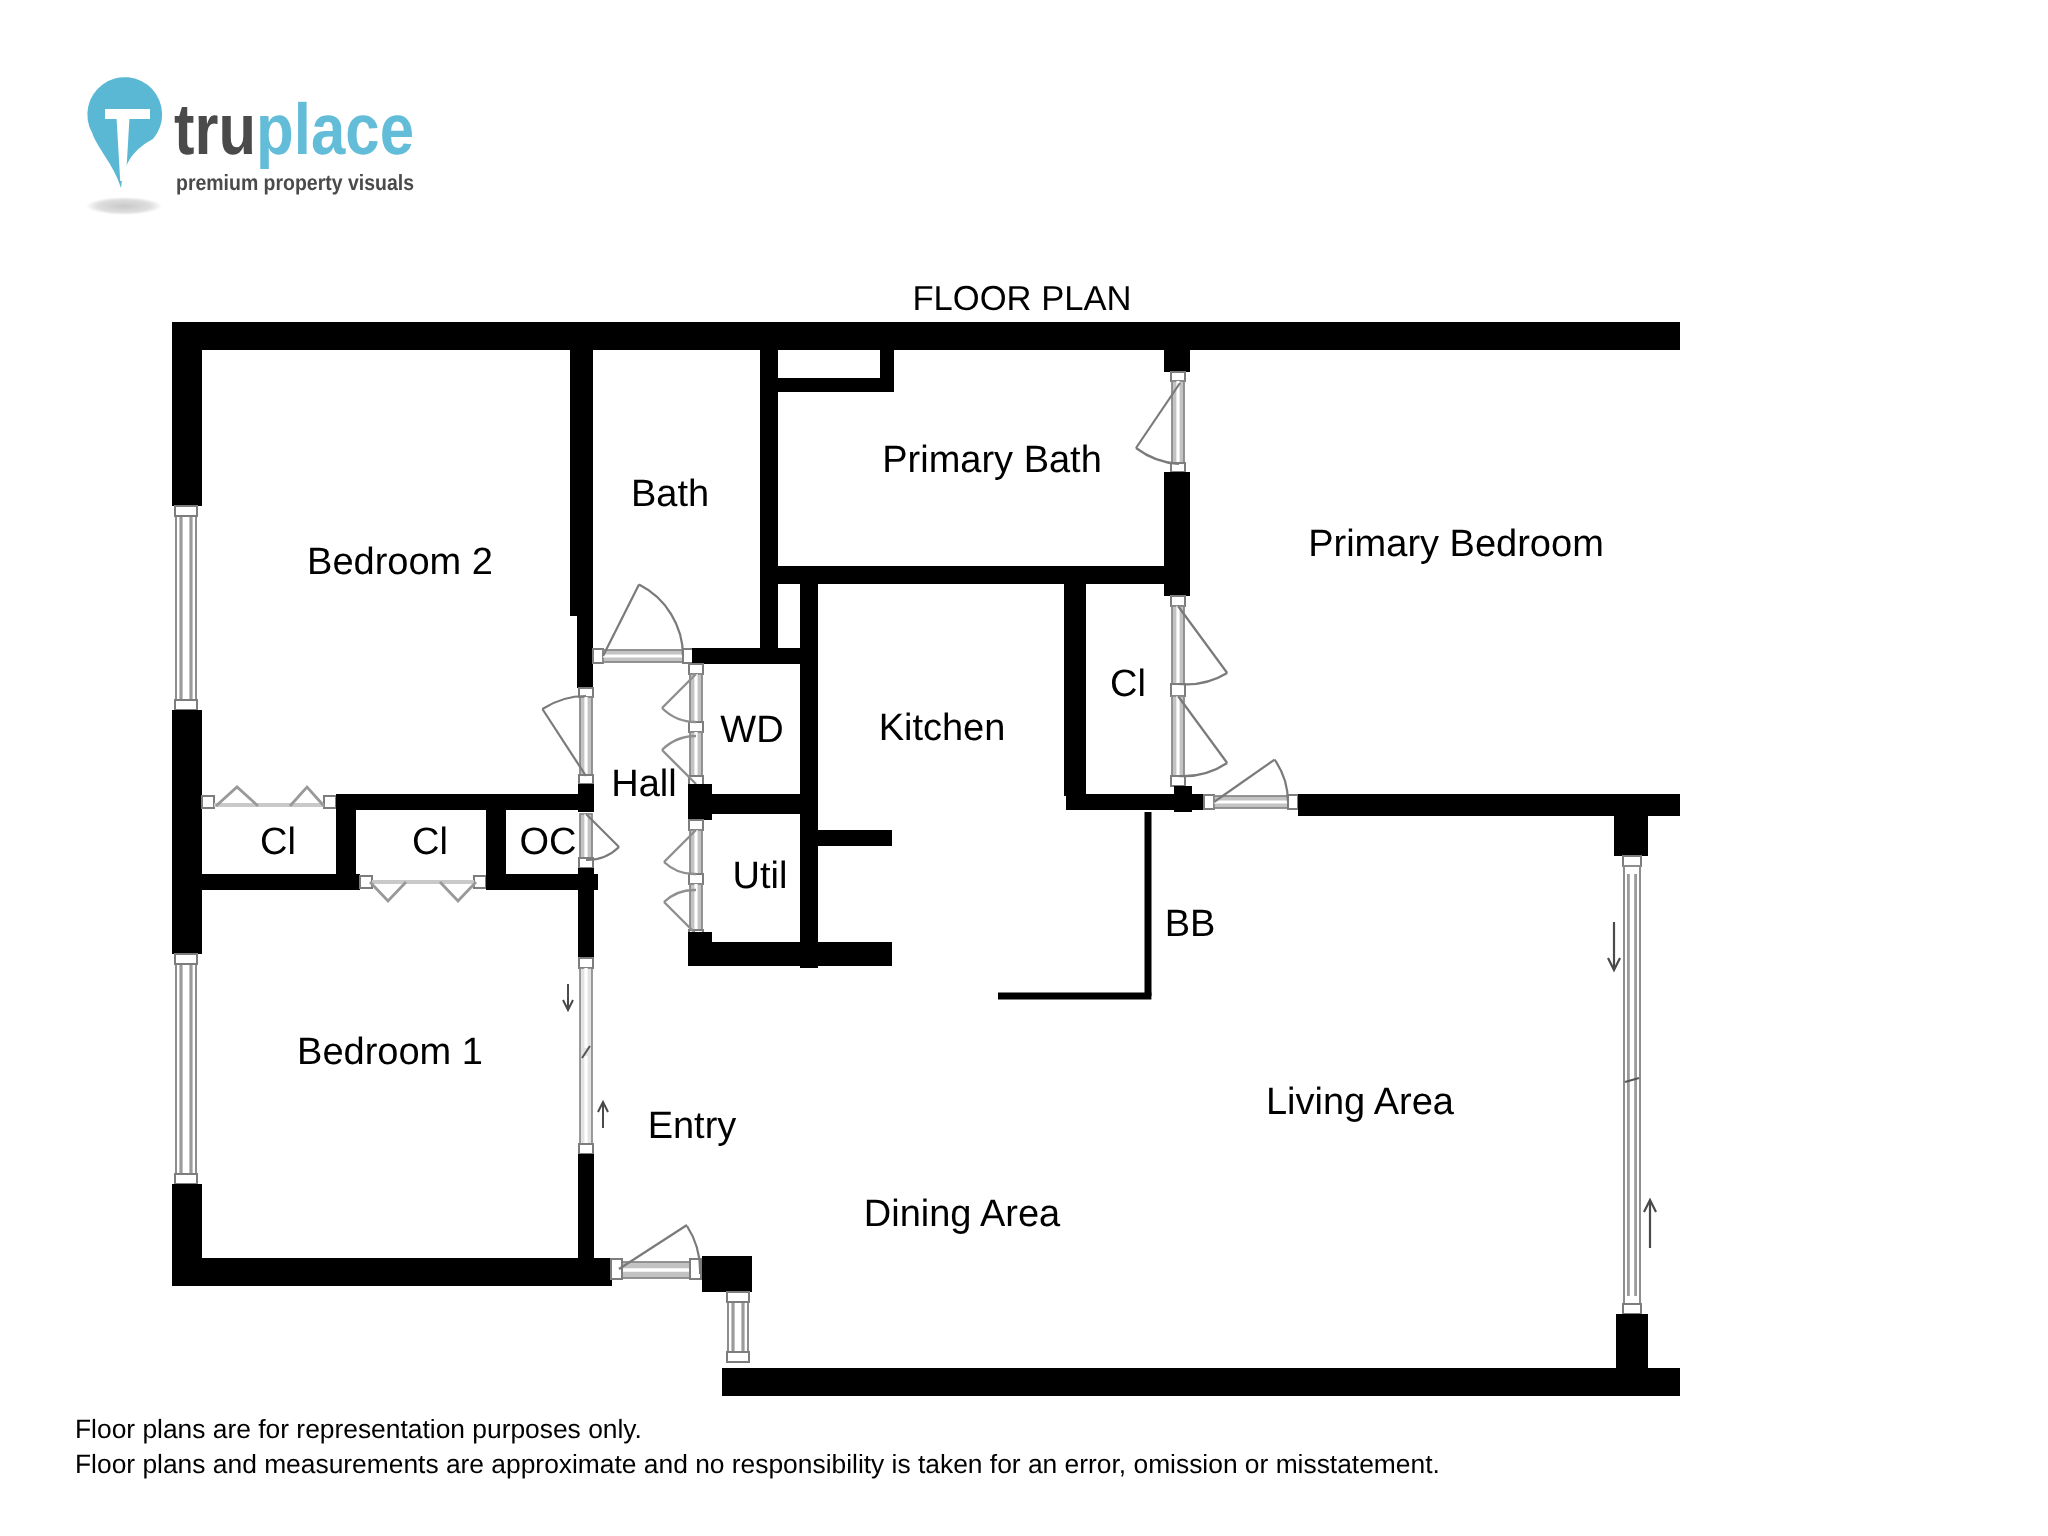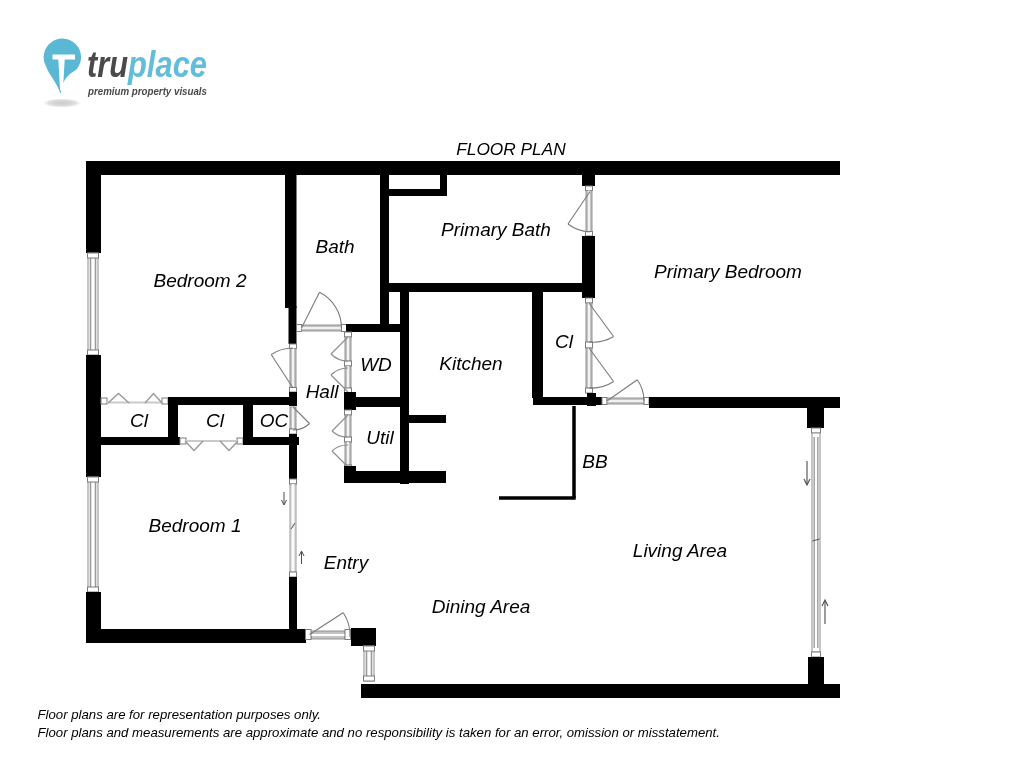--- a/index.html
+++ b/index.html
@@ -1,17 +1,17 @@
 <!DOCTYPE html>
 <html><head>
 <meta charset="utf-8">
 <style>
   html,body{margin:0;padding:0;background:#ffffff;}
   .page{position:relative;width:840px;height:768px;background:#fff;overflow:hidden;
-        font-family:"Liberation Sans", sans-serif;font-style:italic;}
+        font-family:"Liberation Sans", sans-serif;}
   svg text{font-family:"Liberation Sans", sans-serif;}
 </style>
 </head>
 <body>
 <div class="page">
 <svg width="1024" height="768" viewBox="0 0 1024 768" xmlns="http://www.w3.org/2000/svg">
 <defs>
 <radialGradient id="shadowG" cx="50%" cy="50%" r="50%">
 <stop offset="0%" stop-color="#c9c9c9"></stop>
 <stop offset="70%" stop-color="#dedede"></stop>

